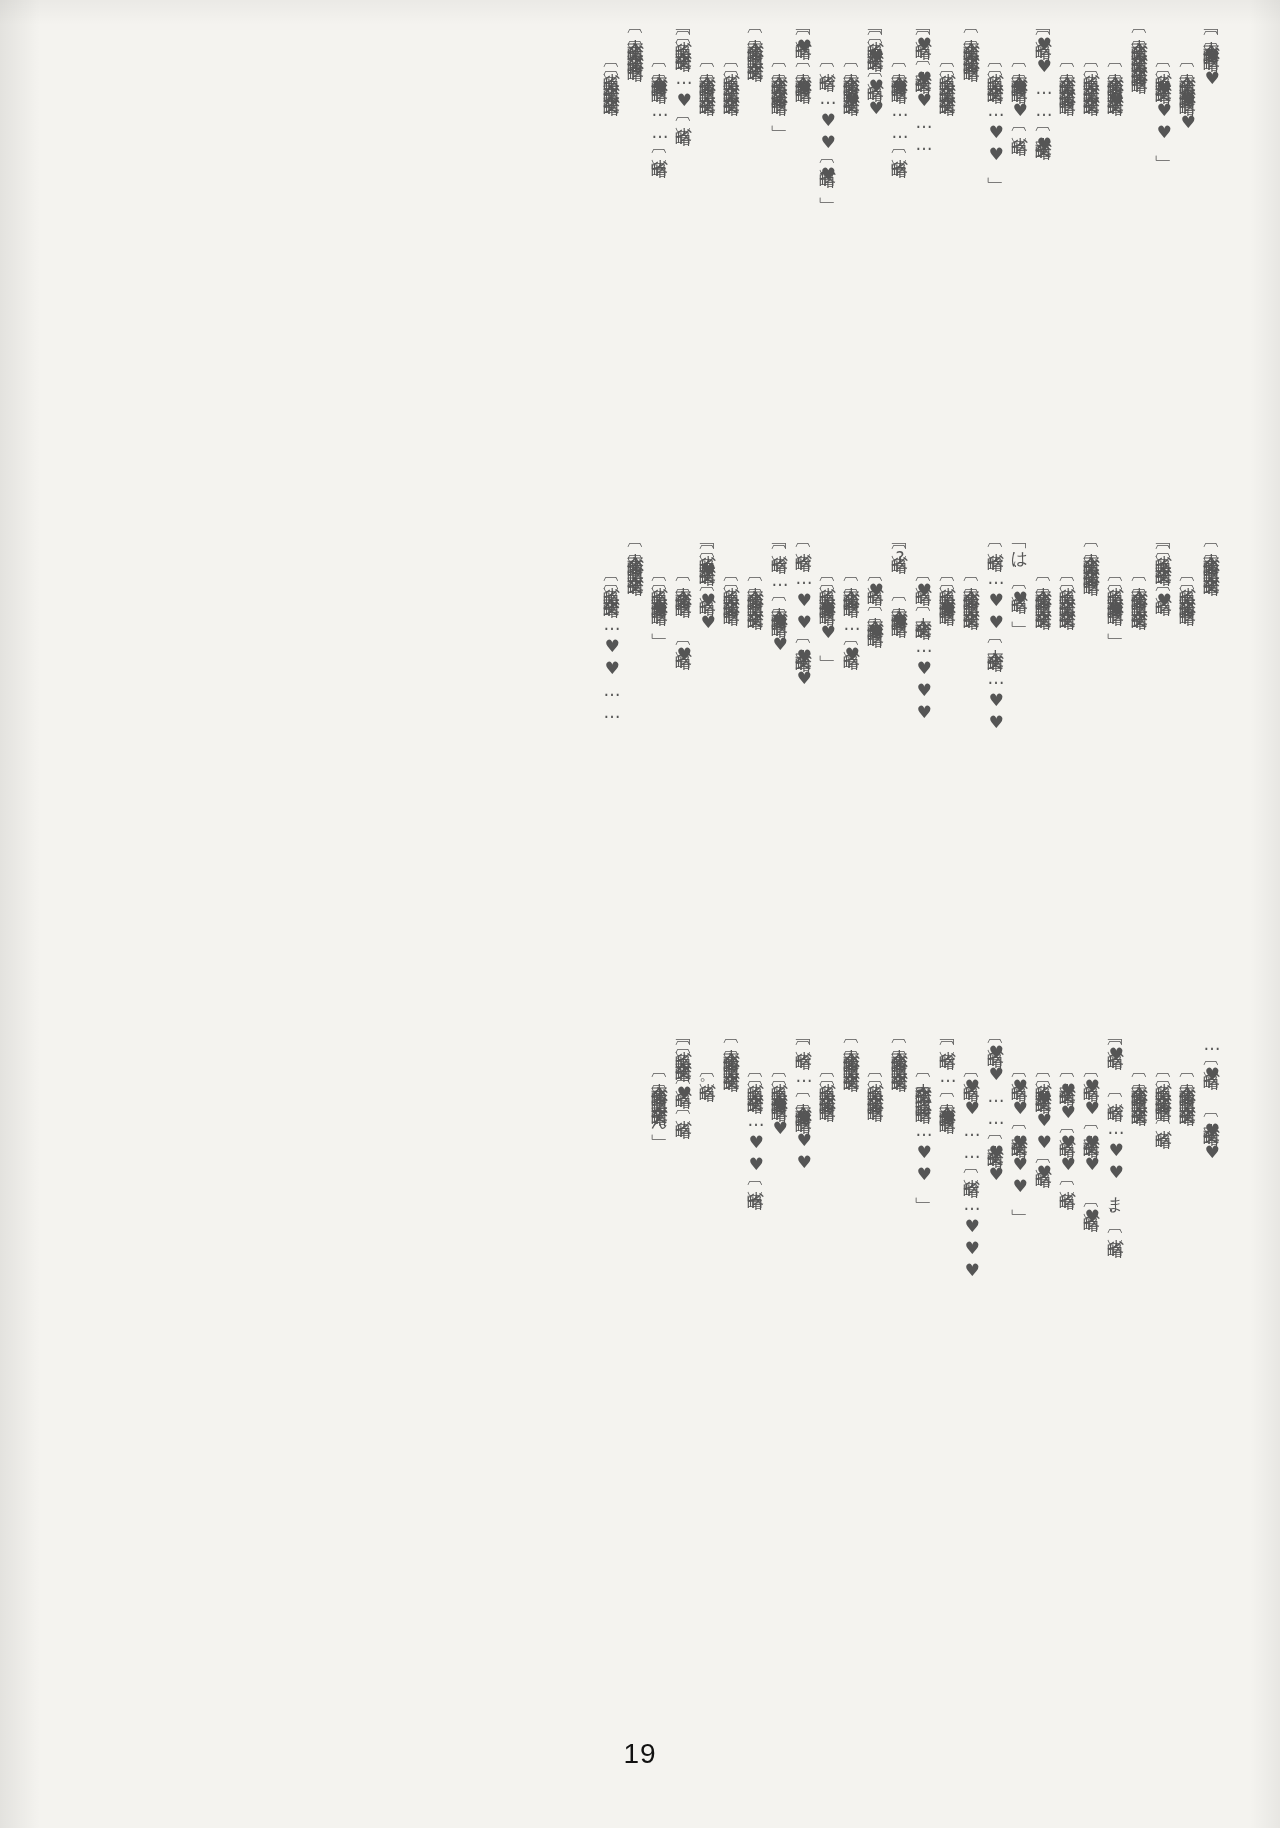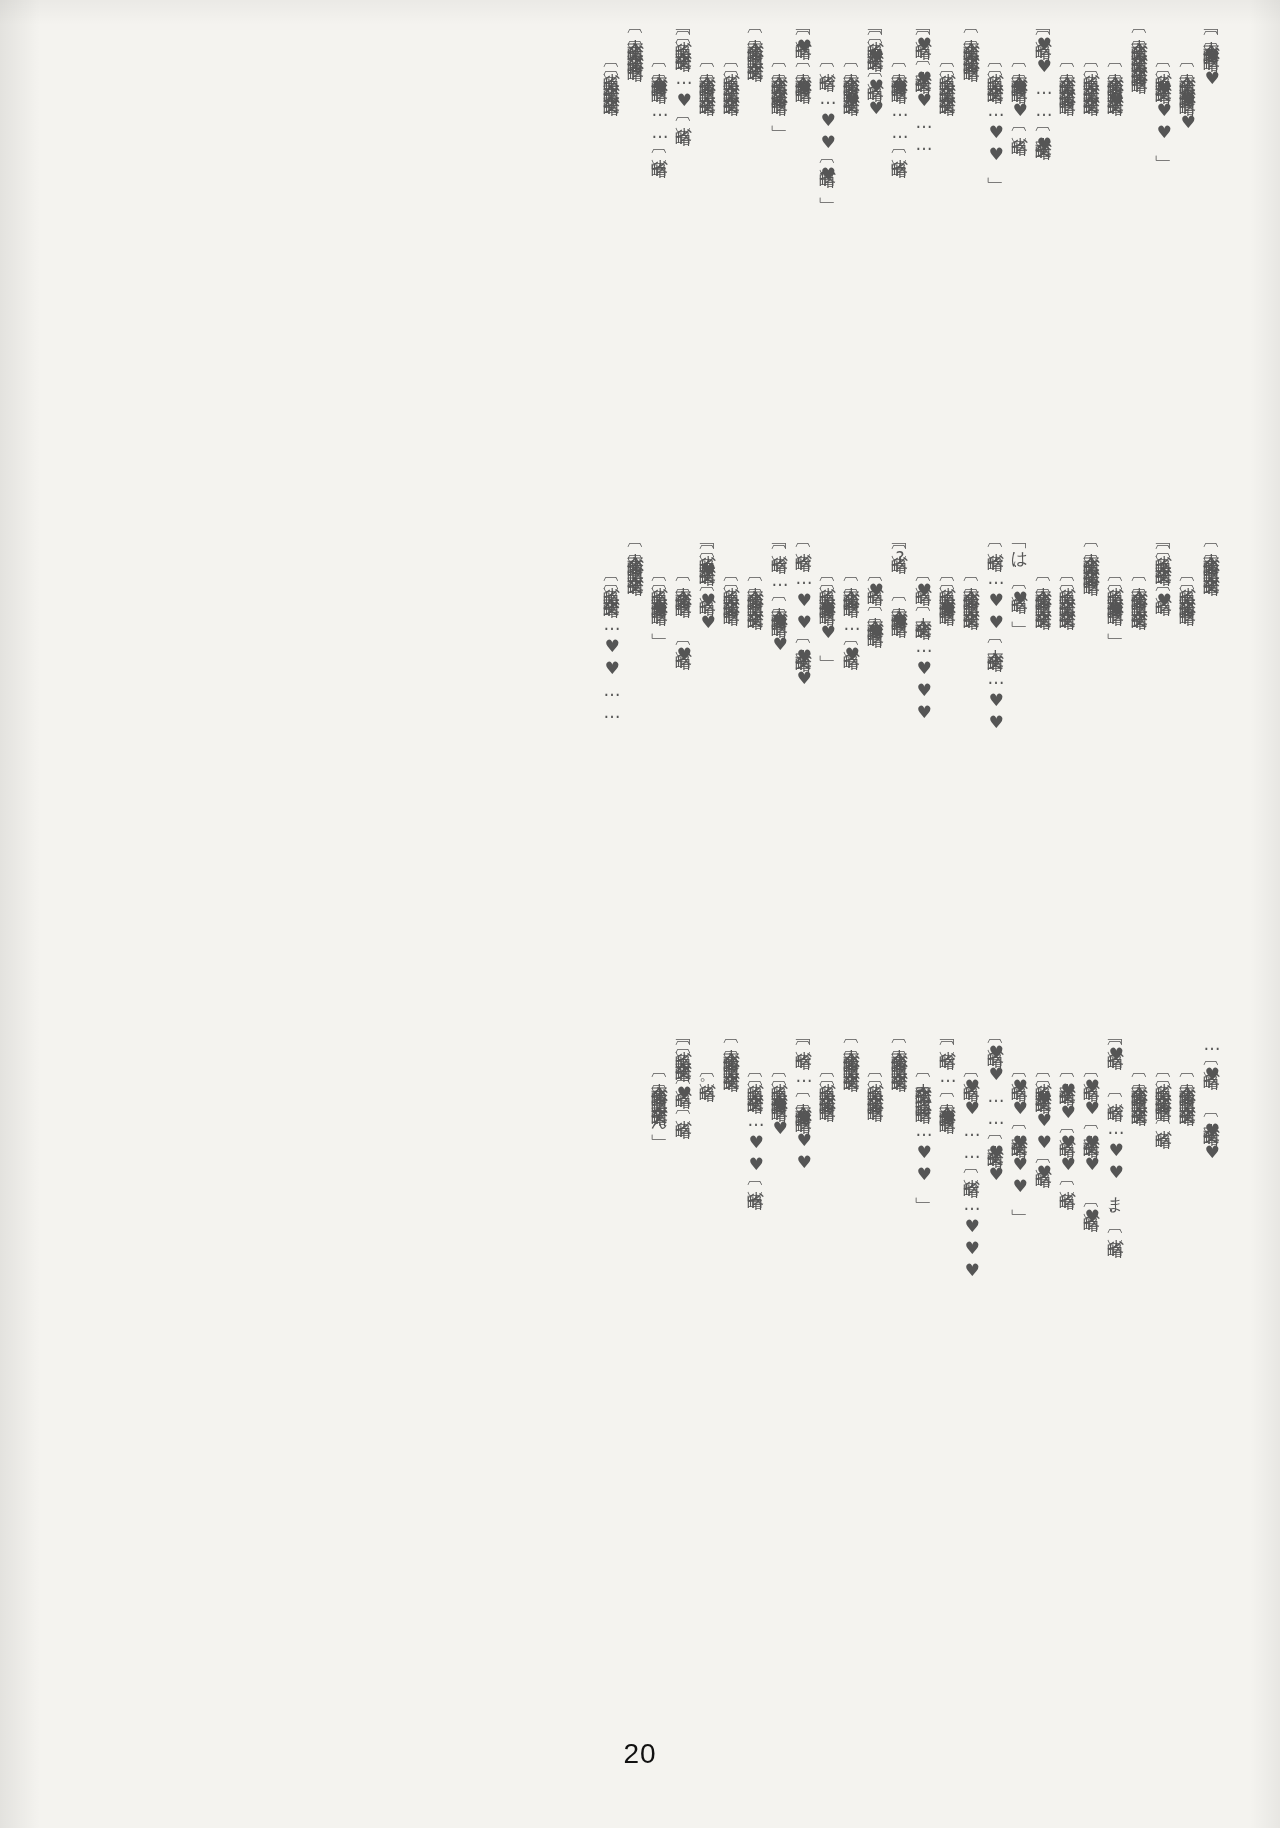--- a/index.html
+++ b/index.html
@@ -150,15 +150,15 @@
       <div class="v-column redacted-note indent">〔省略〕〔本文省略〕〔省略〕。</div>
       <div class="v-column redacted-note">「〔省略〕……〔本文省略〕〔省略〕♥♥♥</div>
       <div class="v-column redacted-note indent">〔省略〕〔本文省略〕〔省略〕♥♥</div>
       <div class="v-column redacted-note indent">〔省略〕〔本文省略〕……♥♥〔省略〕」</div>
       <div class="v-column redacted-note">〔本文省略〕〔省略〕〔本文省略〕</div>
       <div class="v-column redacted-note indent">〔省略〕。</div>
       <div class="v-column redacted-note">「〔省略〕〔本文省略〕、〔省略〕♥〔省略〕</div>
       <div class="v-column redacted-note indent">〔本文省略〕〔省略〕〔本文省略〕〜ん」</div>
     </div>
 
-  <div class="page-number">20</div>
+  <div class="page-number">19</div>
 
 </div>
 
 </body></html>

